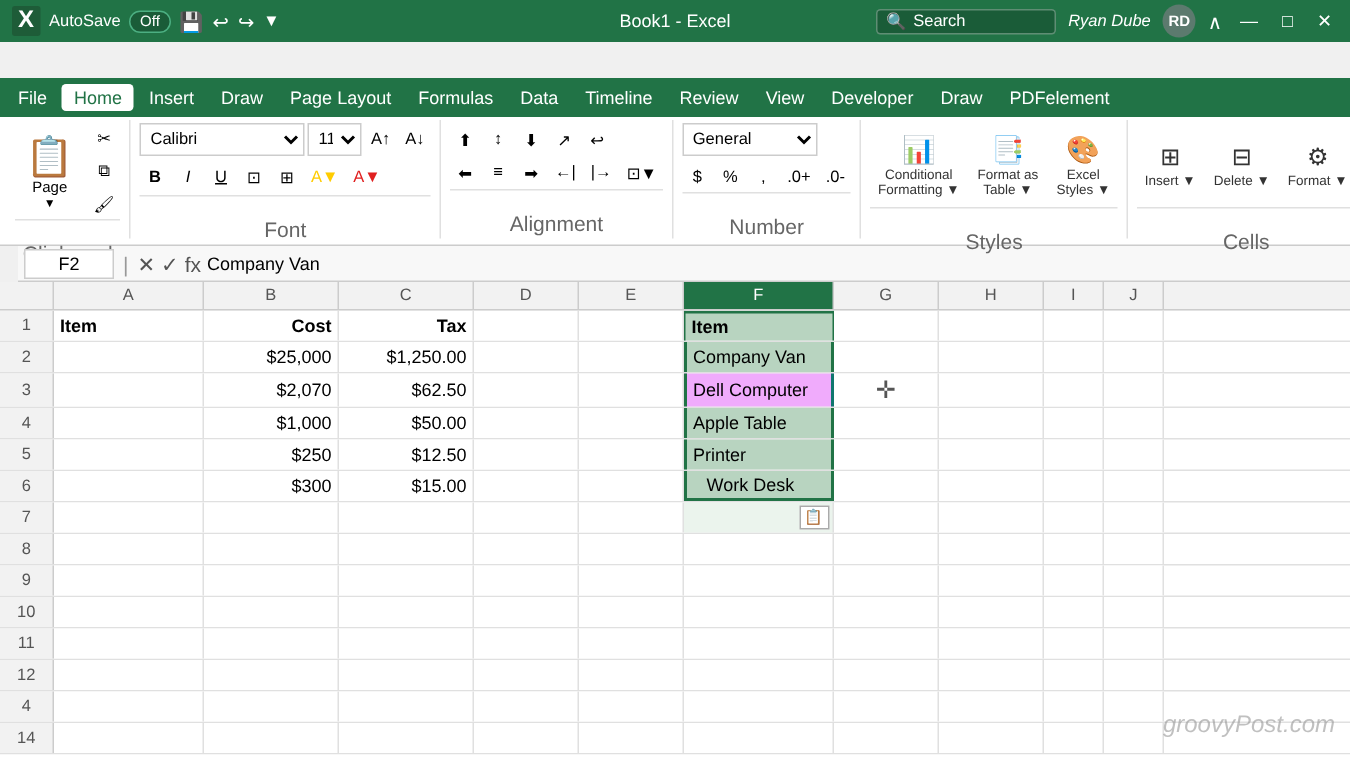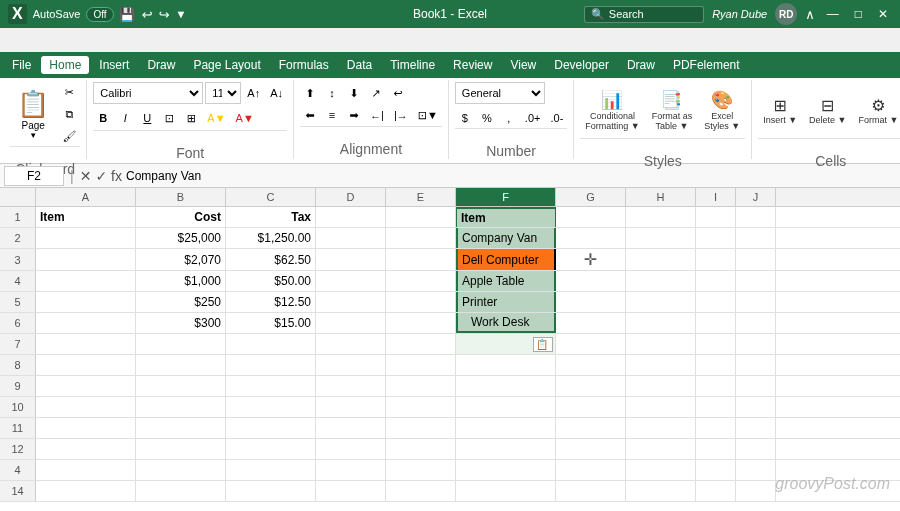--- a/index.html
+++ b/index.html
@@ -140,20 +140,21 @@
 
     
     .formula-bar {
       background: #f8f8f8;
       border-bottom: 1px solid #ccc;
       height: 24px;
       display: flex;
       align-items: center;
       padding: 0 4px;
       gap: 4px;
+      margin-left: 12px;
     }
     .cell-ref-box {
       width: 60px;
       border: 1px solid #ccc;
       padding: 1px 4px;
       font-size: 12px;
       height: 20px;
       text-align: center;
       background: white;
     }
@@ -515,21 +516,21 @@
         <div class="grid-cell col-j"></div>
       </div>
 
       <div class="grid-row">
         <div class="row-num">3</div>
         <div class="grid-cell col-a"></div>
         <div class="grid-cell col-b">$2,070</div>
         <div class="grid-cell col-c">$62.50</div>
         <div class="grid-cell col-d"></div>
         <div class="grid-cell col-e"></div>
-        <div class="grid-cell col-f selected-range" style="background:#f97316; border-left:2px solid #217346; border-right:2px solid #000000;">Dell Computer</div>
+        <div class="grid-cell col-f selected-range" style="background:#f0abfc; border-left:2px solid #217346; border-right:2px solid #0f766e;">Dell Computer</div>
         <div class="grid-cell col-g" style="display:flex; align-items:center; justify-content:center;">
           <span style="color:#555; font-size:16px;">✛</span>
         </div>
         <div class="grid-cell col-h"></div>
         <div class="grid-cell col-i"></div>
         <div class="grid-cell col-j"></div>
       </div>
 
       <div class="grid-row">
         <div class="row-num">4</div>

